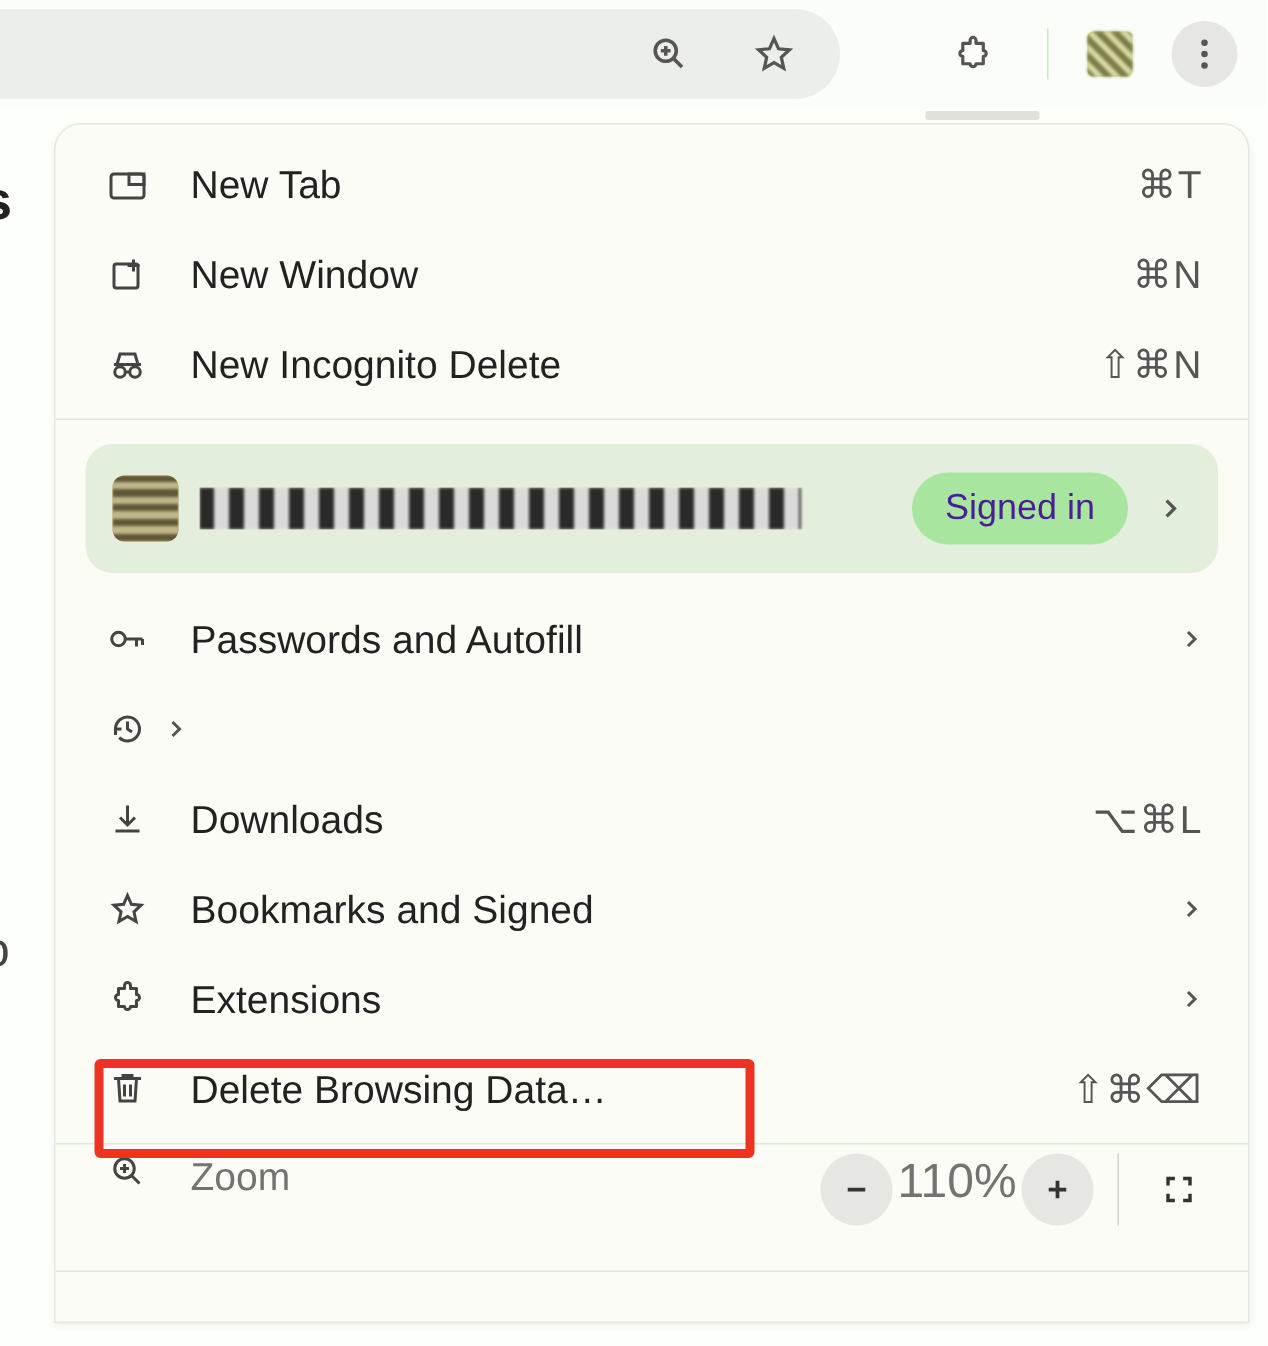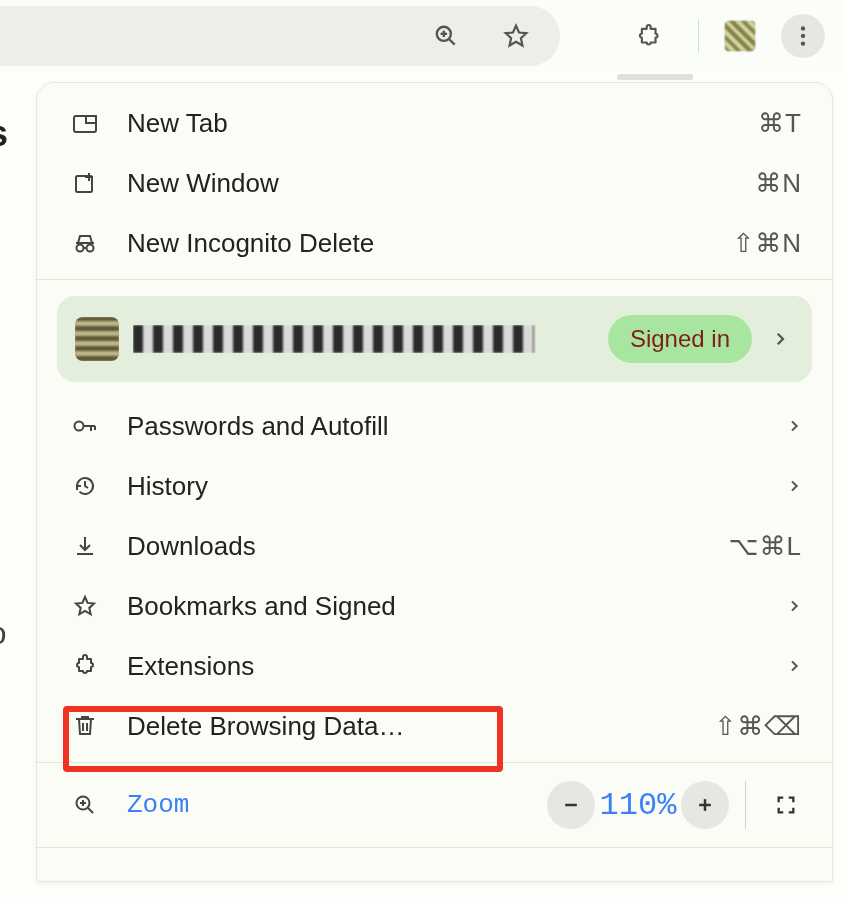--- a/index.html
+++ b/index.html
@@ -24,24 +24,24 @@
   .menu-item { display:flex; align-items:center; height:60px; padding:0 30px 0 24px; color:#222; font-size:26px; }
   .mi-icon { width:48px; display:flex; justify-content:center; align-items:center; color:#444; }
   .mi-label { flex:1; padding-left:18px; }
   .mi-short { color:#555; font-size:26px; letter-spacing:1px; }
   .sep { border-top:1px solid #d9ebd0; margin:6px 0; }
   .profile-row { margin:0 20px; height:86px; border-radius:18px; background:#e4eedc; display:flex; align-items:center; padding:0 18px; gap:14px; }
   .profile-avatar { width:44px; height:44px; border-radius:8px; background:#b4a66f; position:relative; overflow:hidden; }
   .profile-avatar::after { content:""; position:absolute; inset:0; background:repeating-linear-gradient(0deg,#5e5636 0 5px,#c0b78a 5px 10px); filter:blur(1px); }
   .profile-name { flex:1; font-size:26px; color:#333; position:relative; height:28px; overflow:hidden;}
   .profile-name::after { content:""; position:absolute; left:0; right:60px; top:0; bottom:0; background:repeating-linear-gradient(90deg,#2a2a2a 0 10px,#dadada 10px 20px); filter:blur(1px);}
-  .signed-badge { height:48px; padding:4px 22px; border-radius:24px; background:#a8e6a0; display:flex; align-items:center; font-size:24px; color:#7f1d1d; }
+  .signed-badge { height:48px; padding:4px 22px; border-radius:24px; background:#a8e6a0; display:flex; align-items:center; font-size:24px; color:#4c1d95; }
   .profile-arrow { width:28px; display:flex; justify-content:center; color:#555; }
   .redbox { position:absolute; border:6px solid #e32; border-radius:4px; pointer-events:none; }
-  .zoom-row { display:flex; align-items:center; height:72px; padding:0 22px 0 24px; font-size:26px; color:#3b82f6;font-family:Liberation Mono, monospace; }
+  .zoom-row { display:flex; align-items:flex-start; height:72px; padding:0 22px 0 24px; font-size:26px; color:#737373; }
   .circle-btn { width:48px; height:48px; border-radius:24px; background:#e6e7e3; display:flex; align-items:center; justify-content:center; color:#333; font-size:28px; }
   .zoom-val { width:86px; text-align:center; font-size:32px; }
   .zsep { width:1px; height:48px; background:#d0d2cc; margin:0 16px; }
   svg { display:block; }
 </style>
 </head>
 <body>
 
 <div class="viewport">
 
@@ -156,21 +156,20 @@
     </div>
 
     <div class="menu-item">
       <span class="mi-icon">
         <svg width="24" height="24" viewBox="0 0 24 24" fill="none" stroke="currentColor" stroke-width="2">
             <path d="M4 12a8 8 0 1 1 2.5 5.8"></path>
             <polyline points="4 16 4 12 8 12" fill="none"></polyline>
             <polyline points="12 7 12 12 15 14"></polyline>
           </svg>
       </span>
-      <span class="mi-label">History</span>
       <span class="mi-short">
         <svg width="16" height="16" viewBox="0 0 24 24" fill="none" stroke="currentColor" stroke-width="3">
             <polyline points="9 5 16 12 9 19"></polyline>
           </svg>
       </span>
     </div>
 
     <div class="menu-item">
       <span class="mi-icon">
         <svg width="24" height="24" viewBox="0 0 24 24" fill="none" stroke="currentColor" stroke-width="2">

